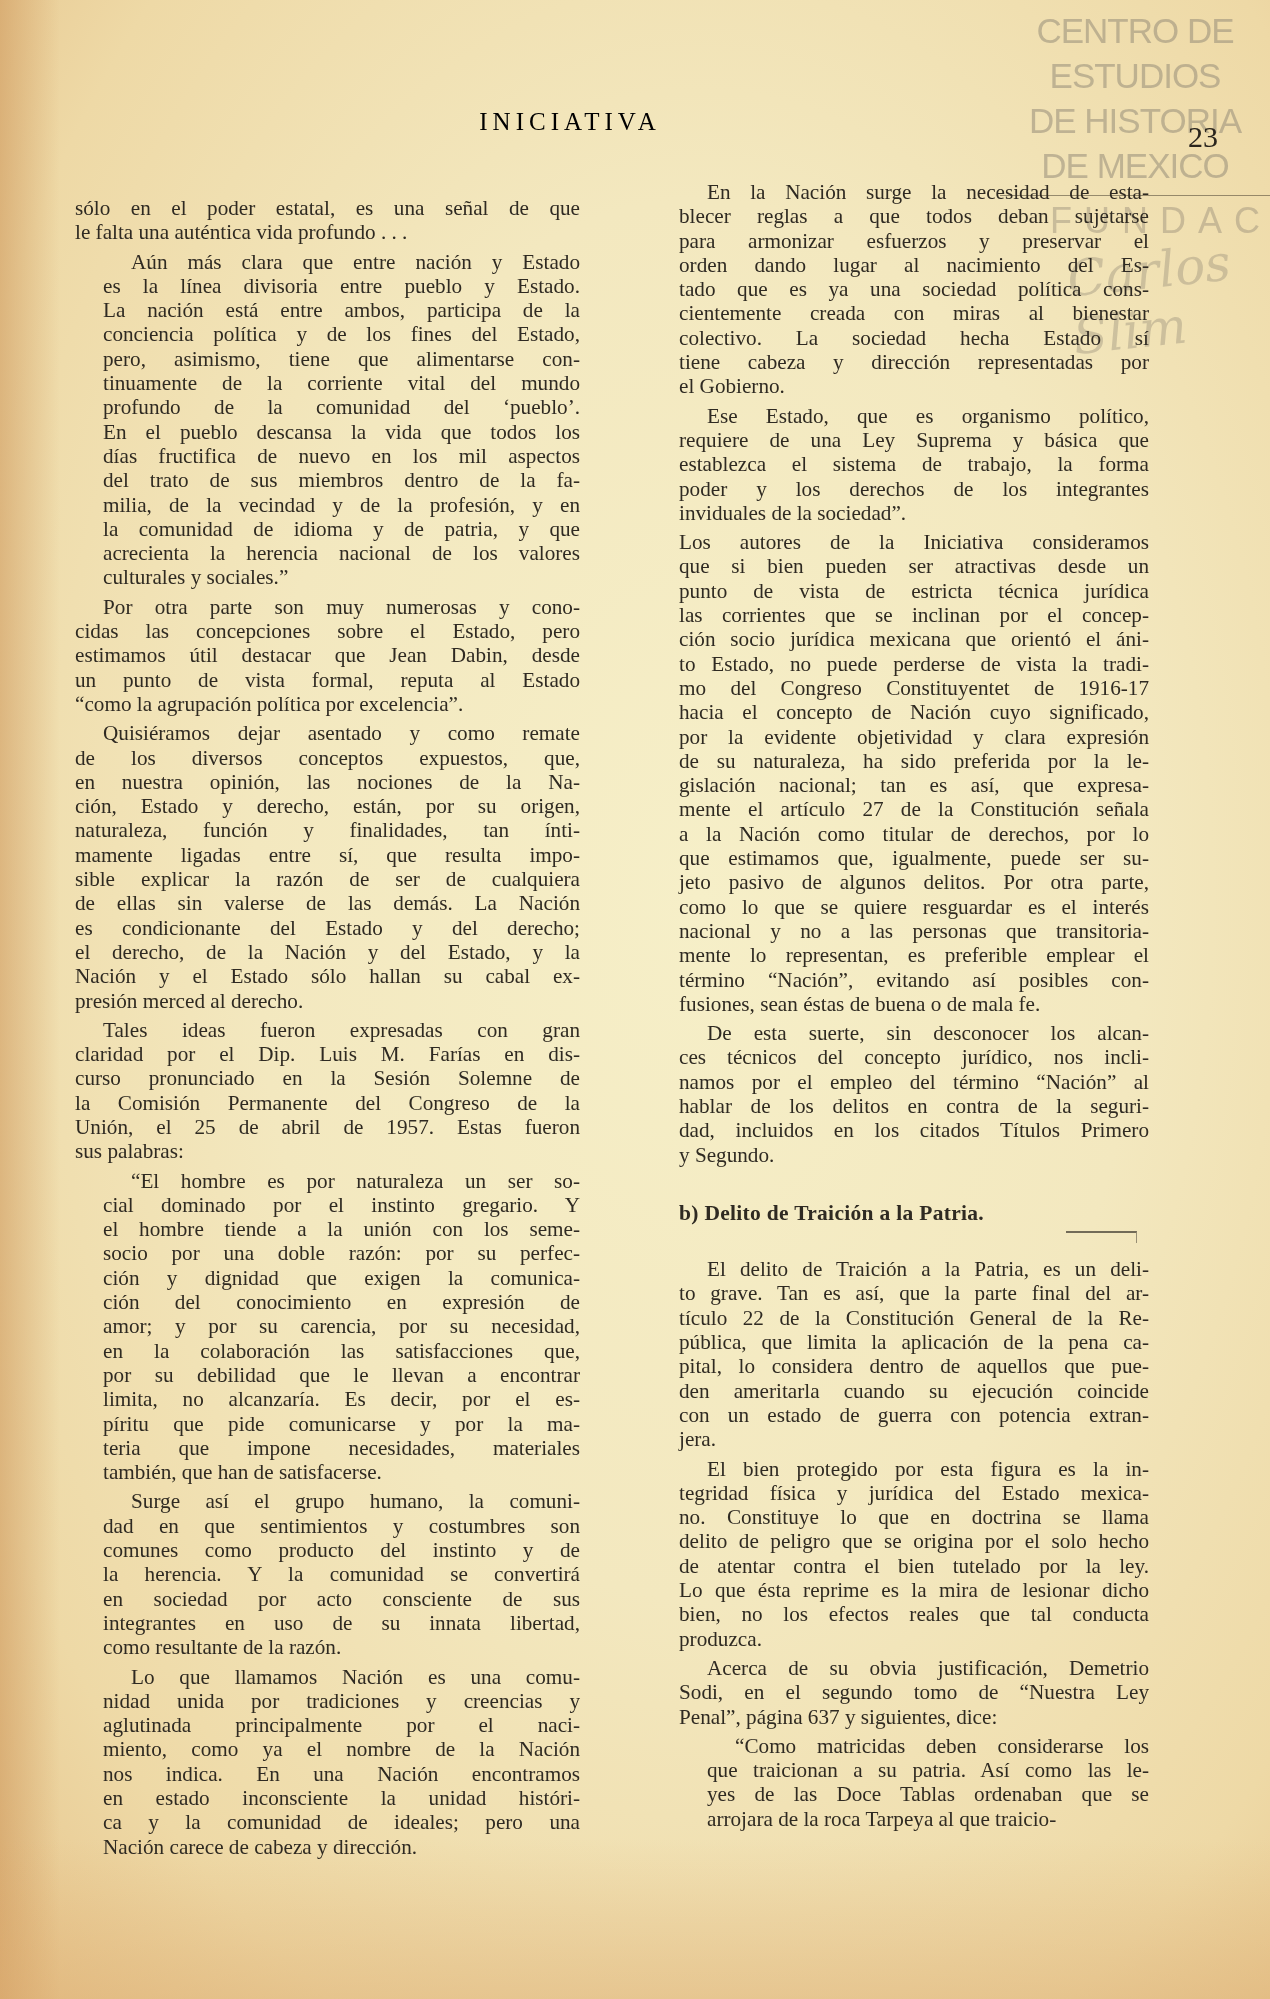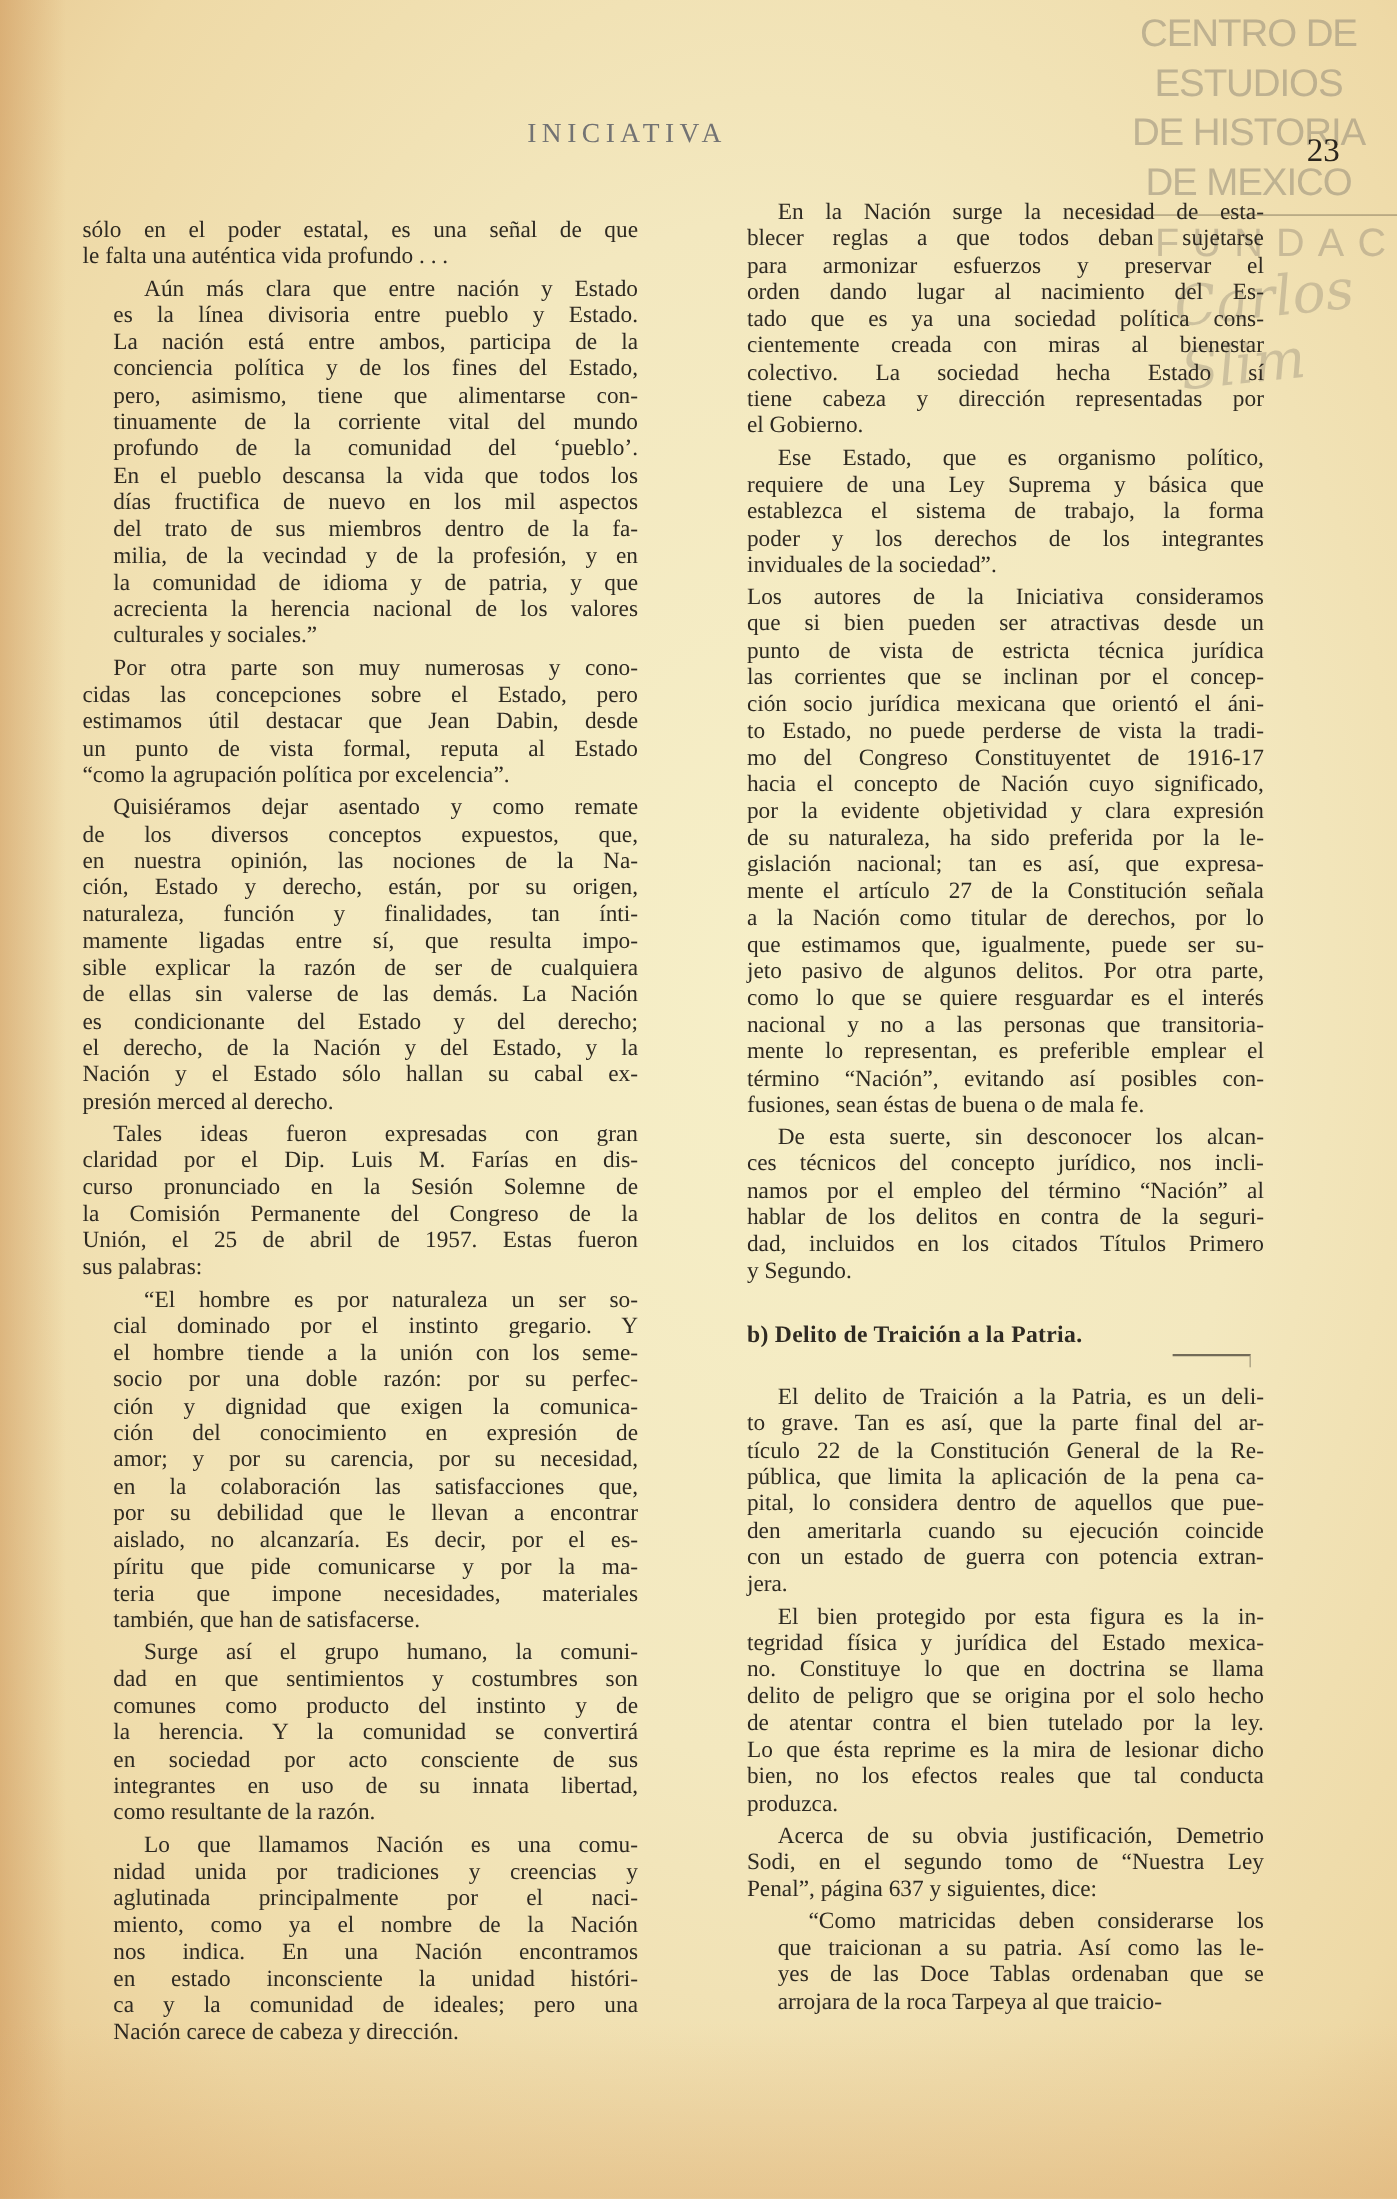--- a/index.html
+++ b/index.html
@@ -12,21 +12,21 @@
   .page-edge-left {
     position: absolute; left: 0; top: 0; width: 60px; height: 1999px;
     background: linear-gradient(to right, rgba(205,150,90,0.55), rgba(235,205,150,0.0));
   }
   .page-edge-bottom {
     position: absolute; left: 0; bottom: 0; width: 1270px; height: 160px;
     background: linear-gradient(to top, rgba(220,170,110,0.45), rgba(240,220,170,0));
   }
   .running-head {
     position: absolute; top: 108px; left: 0; width: 1270px; text-align: center;
-    font-size: 25px; letter-spacing: 5px; color: #737373;
+    font-size: 25px; letter-spacing: 5px; color: #000000;
   }
   .running-head span { margin-left: -130px; display: inline-block; }
   .page-number {
     position: absolute; top: 120px; left: 1188px; font-size: 30px; color: #2a251d;
   }
   .watermark-center {
     position: absolute; left: 1000px; top: 8px; width: 270px; text-align: center;
     font-family: "Liberation Sans", sans-serif; font-size: 35px; line-height: 45px;
     color: rgba(150,140,120,0.55); letter-spacing: -1px;
   }
@@ -137,21 +137,21 @@
     <div class="para quote">
       <span class="line indent">“El hombre es por naturaleza un ser so-</span>
       <span class="line">cial dominado por el instinto gregario. Y</span>
       <span class="line">el hombre tiende a la unión con los seme-</span>
       <span class="line">socio por una doble razón: por su perfec-</span>
       <span class="line">ción y dignidad que exigen la comunica-</span>
       <span class="line">ción del conocimiento en expresión de</span>
       <span class="line">amor; y por su carencia, por su necesidad,</span>
       <span class="line">en la colaboración las satisfacciones que,</span>
       <span class="line">por su debilidad que le llevan a encontrar</span>
-      <span class="line">aislado, no alcanzaría. Es decir, por el es-</span>
+      <span class="line">limita, no alcanzaría. Es decir, por el es-</span>
       <span class="line">píritu que pide comunicarse y por la ma-</span>
       <span class="line">teria que impone necesidades, materiales</span>
       <span class="line last">también, que han de satisfacerse.</span>
     </div>
     <div class="para quote">
       <span class="line indent">Surge así el grupo humano, la comuni-</span>
       <span class="line">dad en que sentimientos y costumbres son</span>
       <span class="line">comunes como producto del instinto y de</span>
       <span class="line">la herencia. Y la comunidad se convertirá</span>
       <span class="line">en sociedad por acto consciente de sus</span>

